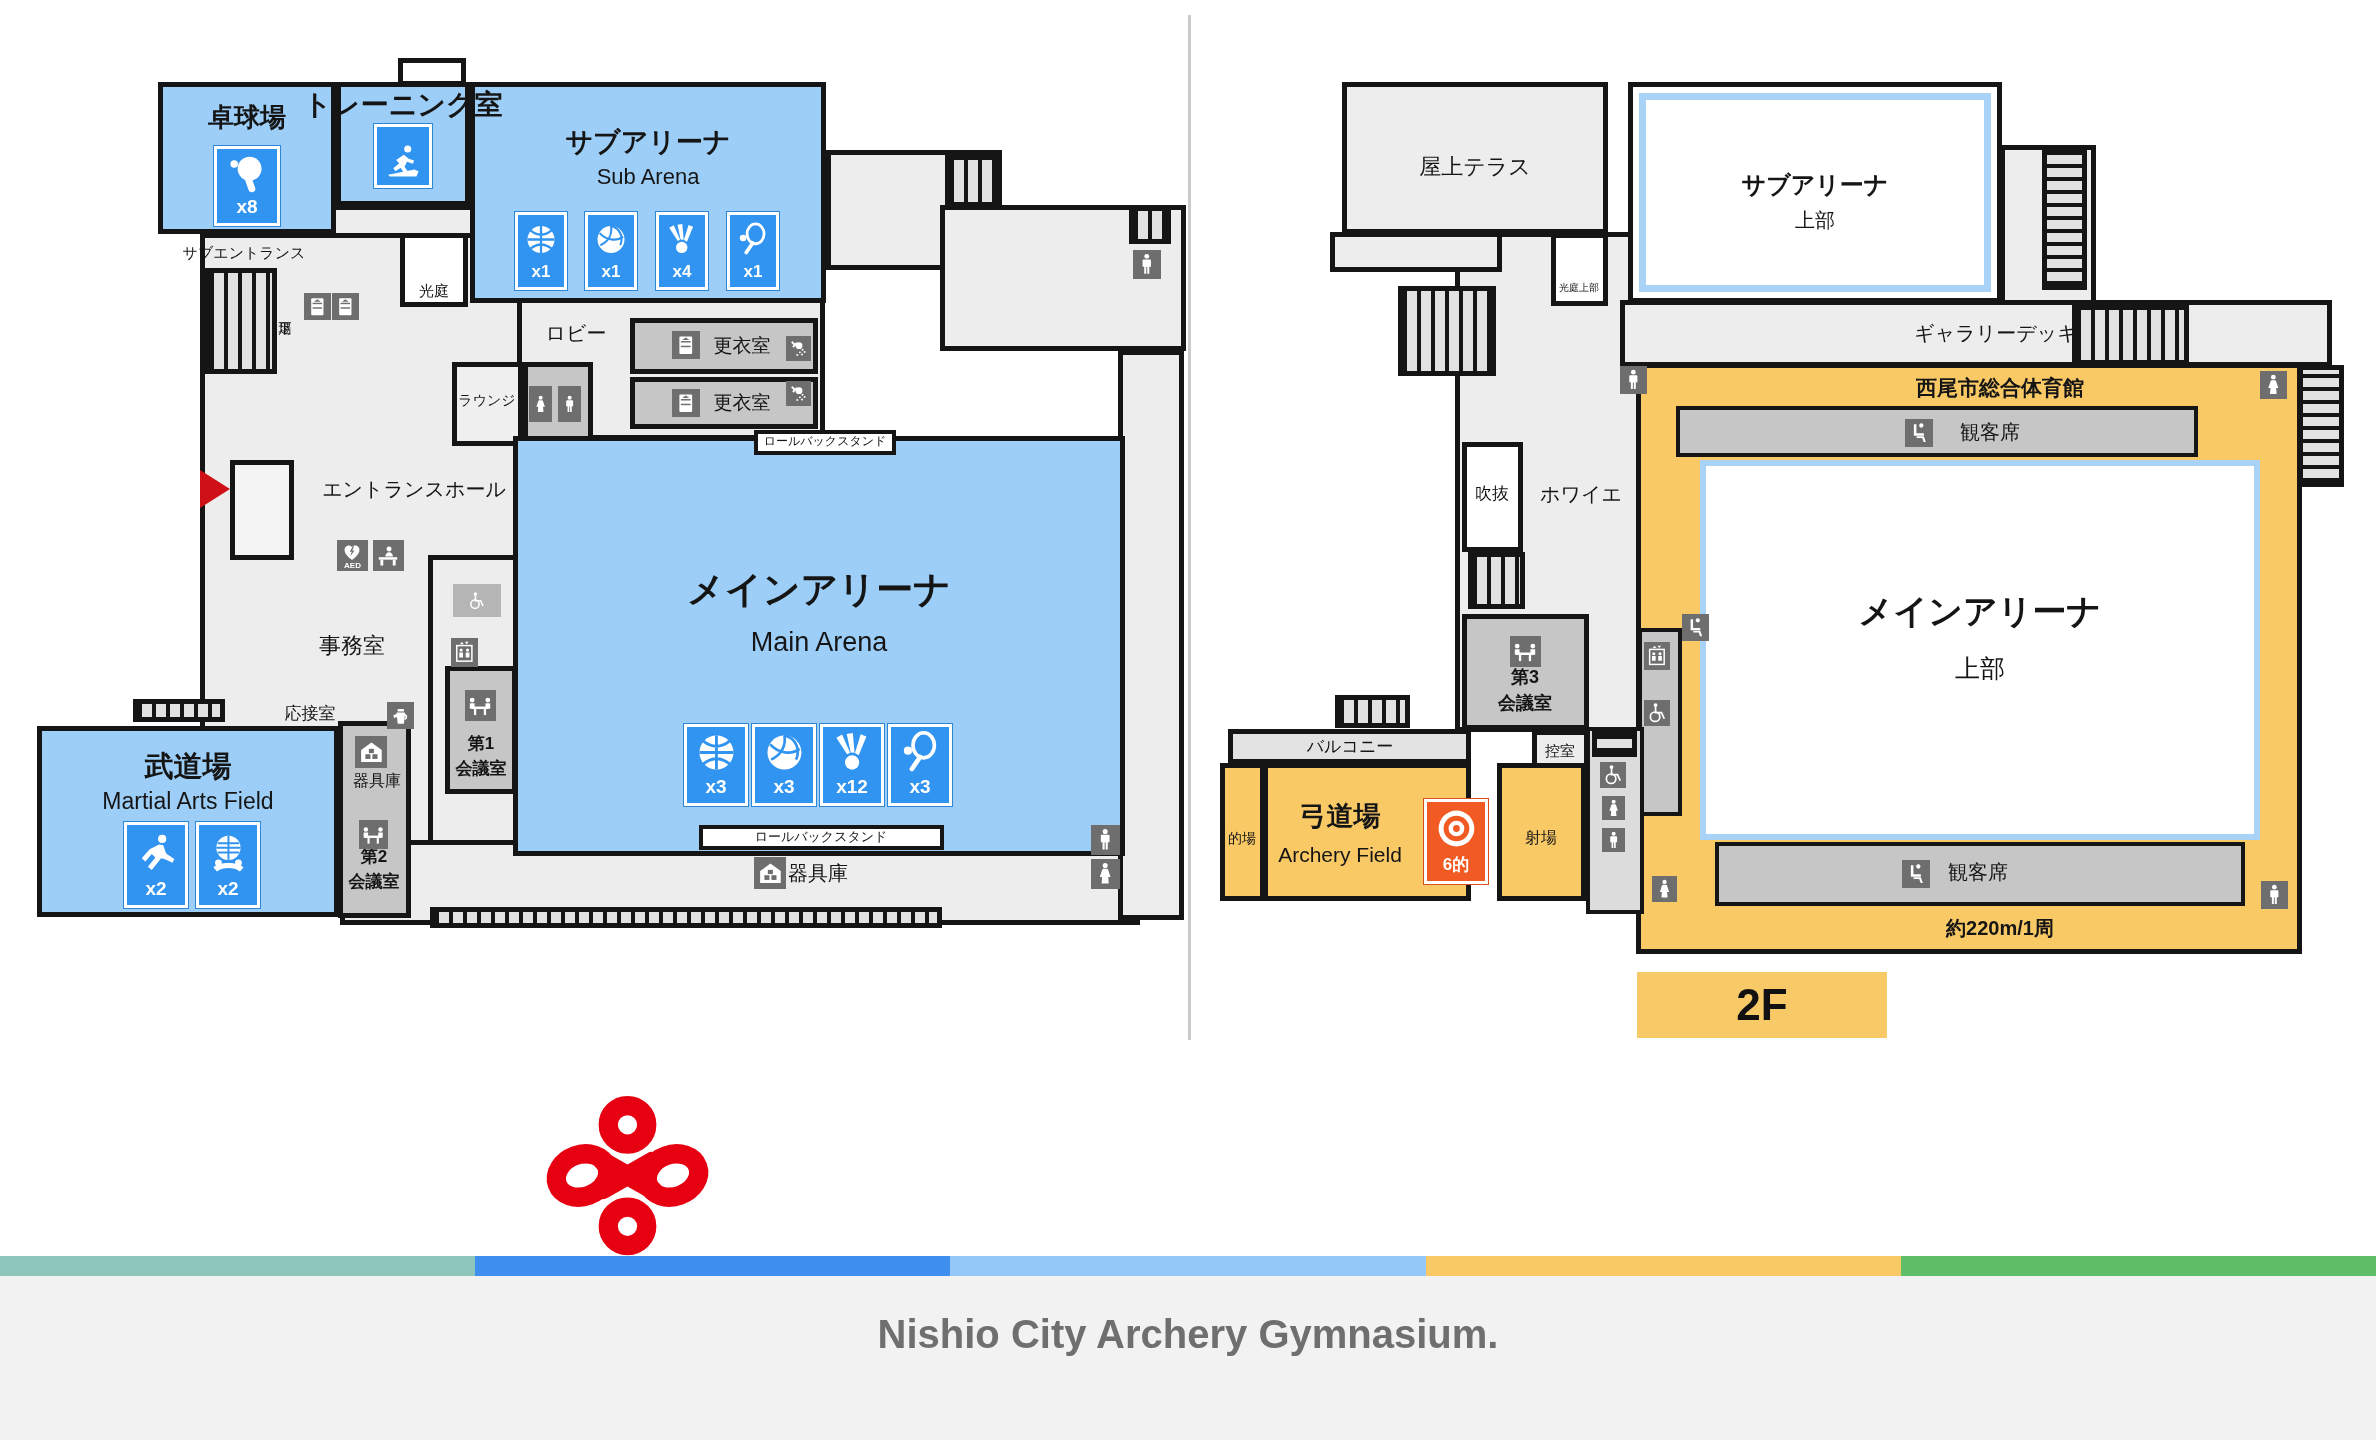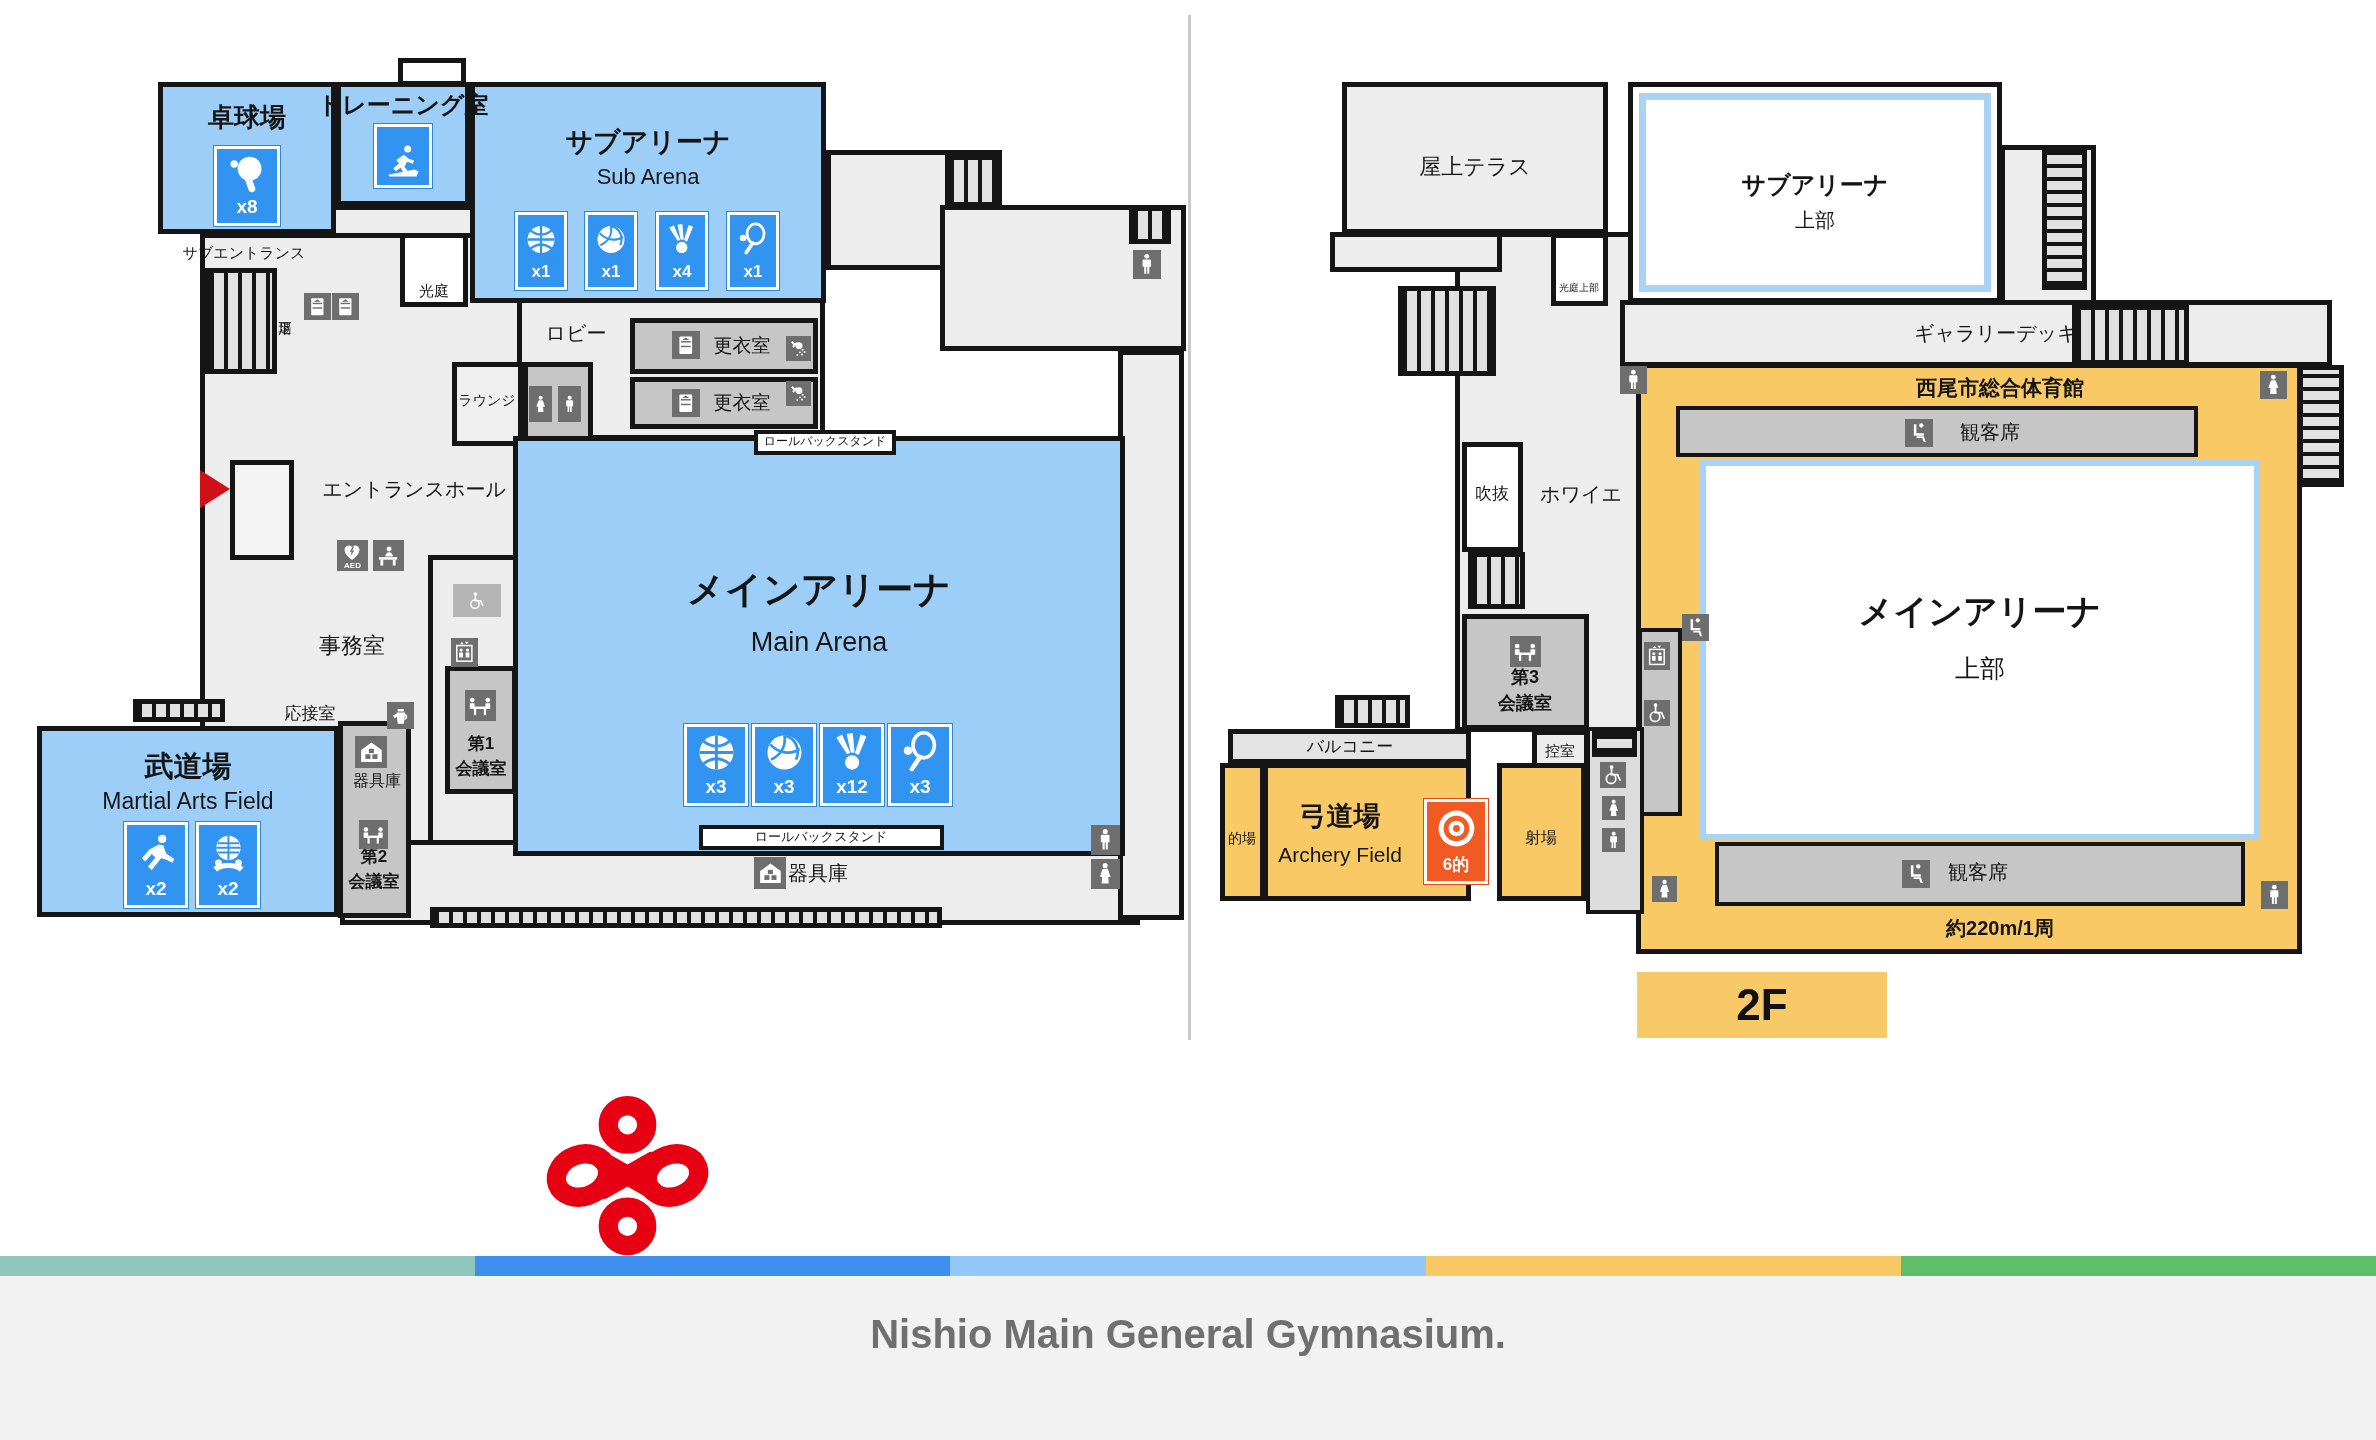--- a/index.html
+++ b/index.html
@@ -215,21 +215,21 @@
     <div class="rm" style="left:230px;top:460px;width:64px;height:100px;background:#F4F4F4;"></div>
     <div class="rm mgray" style="left:445px;top:666px;width:72px;height:128px;"></div>
     <div class="rm blue" style="left:37px;top:726px;width:302px;height:191px;"></div>
     <div class="rm mgray" style="left:338px;top:721px;width:73px;height:197px;"></div>
     <div class="rm white" style="left:754px;top:430px;width:142px;height:25px;border-width:4px;"></div>
     <div class="rm white" style="left:699px;top:825px;width:245px;height:25px;border-width:4px;"></div>
 
     <div class="tri" style="left:200px;top:470px;"></div>
 
     <div class="lbl b" style="left:247px;top:118px;font-size:26px;">卓球場</div>
-    <div class="lbl b" style="left:403px;top:105px;font-size:24px;">トレーニング室</div>
+    <div class="lbl b" style="left:403px;top:105px;font-size:28px;">トレーニング室</div>
     <div class="lbl b" style="left:648px;top:143px;font-size:27px;">サブアリーナ</div>
     <div class="lbl" style="left:648px;top:177px;font-size:22px;">Sub Arena</div>
     <div class="lbl" style="left:244px;top:253px;font-size:15px;">サブエントランス</div>
     <div class="lbl vert" style="left:284px;top:312px;font-size:13px;">下足場</div>
     <div class="lbl" style="left:434px;top:291px;font-size:15px;">光庭</div>
     <div class="lbl" style="left:576px;top:333px;font-size:20px;">ロビー</div>
     <div class="lbl" style="left:487px;top:400px;font-size:14px;">ラウンジ</div>
     <div class="lbl" style="left:742px;top:346px;font-size:19px;">更衣室</div>
     <div class="lbl" style="left:742px;top:403px;font-size:19px;">更衣室</div>
     <div class="lbl" style="left:825px;top:442px;font-size:12px;">ロールバックスタンド</div>
@@ -570,16 +570,16 @@
   </svg>
 
   <div id="stripes">
     <div style="background: rgb(143, 198, 188);"></div>
     <div style="background: rgb(62, 143, 240);"></div>
     <div style="background: rgb(147, 200, 249);"></div>
     <div style="background: rgb(249, 201, 102);"></div>
     <div style="background: rgb(95, 190, 104);"></div>
   </div>
   <div id="footer">
-    <div class="lbl b" style="left:1188px;top:58px;font-size:40px;color:#6F6F6F;">Nishio Main General Gymnasium.</div>
+    <div class="lbl b" style="left:1188px;top:58px;font-size:40px;color:#6F6F6F;">Nishio City Archery Gymnasium.</div>
   </div>
 
 </div>
 
 </body></html>

